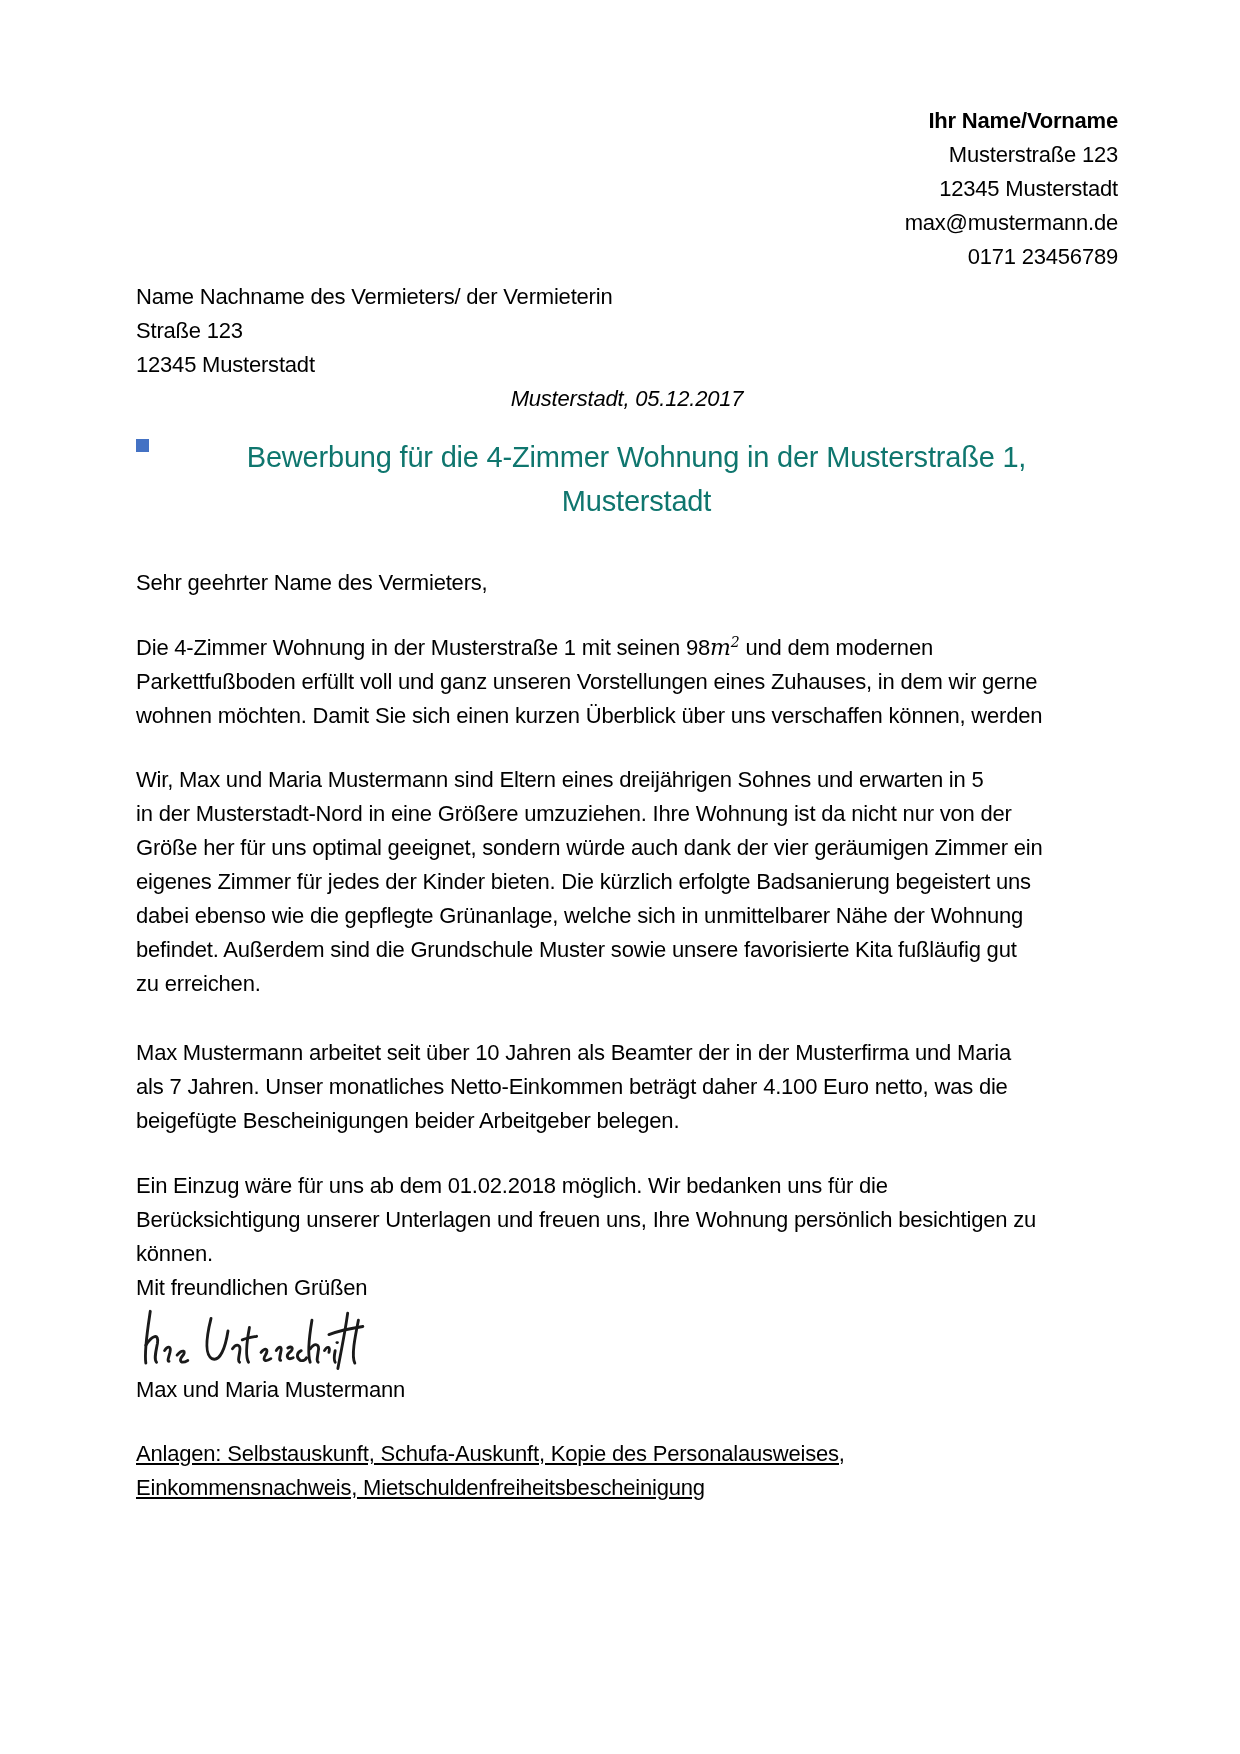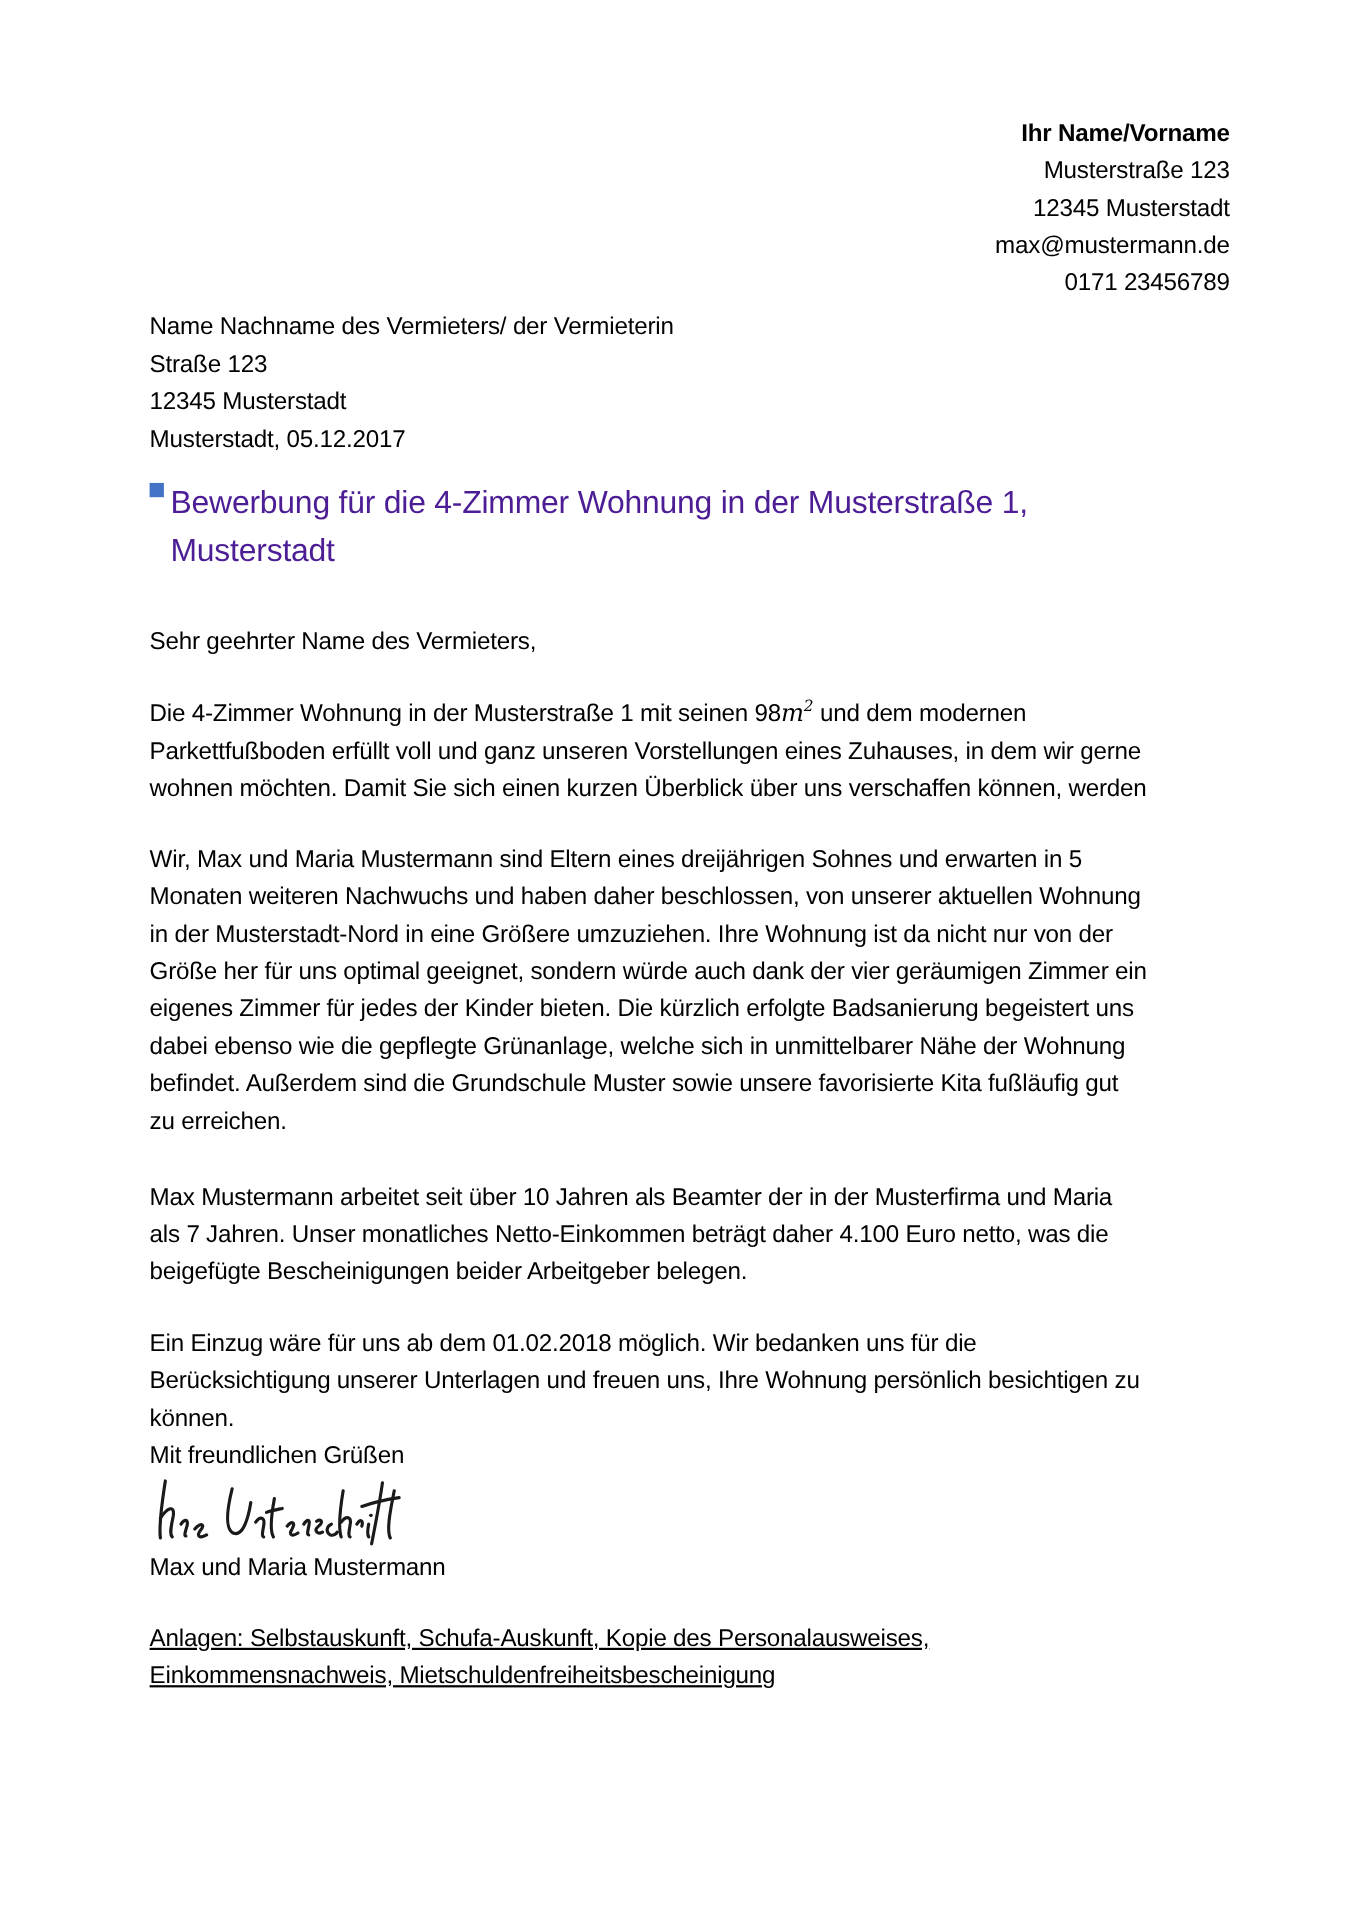--- a/index.html
+++ b/index.html
@@ -11,21 +11,21 @@
     font-size:22px; line-height:34px;
     letter-spacing:-0.2px;
     color:#000000;
     overflow:hidden;
   }
   .content { position:absolute; left:136px; top:0; width:982px; }
   .line { white-space:nowrap; }
   .sender { padding-top:104px; text-align:right; }
   .sender-name { font-weight:bold; }
   .recipient { margin-top:6px; }
-  .dateline { text-align:left; }
+  .dateline { text-align:center;font-style:italic; }
   .subject {
     margin-top:19px; position:relative; padding-left:19px;
     font-size:29px; line-height:44px;
   }
   .subject .sq { position:absolute; left:0; top:4px; width:13px; height:13px; }
   .salutation { margin-top:43px; }
   .para-1 { margin-top:31px; }
   .para-2 { margin-top:30px; }
   .para-3 { margin-top:35px; }
   .para-4 { margin-top:31px; }
@@ -49,37 +49,36 @@
     </div>
 
     <div class="recipient">
       <div class="line">Name Nachname des Vermieters/ der Vermieterin</div>
       <div class="line">Straße 123</div>
       <div class="line">12345 Musterstadt</div>
     </div>
 
     <div class="dateline line">Musterstadt, 05.12.2017</div>
 
-    <div class="subject" style="color: #4c1d95;">
+    <div class="subject" style="color: #0f766e; text-align: center;">
       <span class="sq" style="background: rgb(68, 114, 196);"></span>
       <div class="line">Bewerbung für die 4-Zimmer Wohnung in der Musterstraße 1,</div>
       <div class="line">Musterstadt</div>
     </div>
 
     <div class="salutation line">Sehr geehrter Name des Vermieters,</div>
 
     <div class="para-1">
       <div class="line"><span>Die 4-Zimmer Wohnung in der Musterstraße 1 mit seinen 98</span><span class="fml">m</span><sup class="fml-sup">2</sup><span> und dem modernen</span></div>
       <div class="line">Parkettfußboden erfüllt voll und ganz unseren Vorstellungen eines Zuhauses, in dem wir gerne</div>
       <div class="line">wohnen möchten. Damit Sie sich einen kurzen Überblick über uns verschaffen können, werden</div>
     </div>
 
     <div class="para-2">
       <div class="line">Wir, Max und Maria Mustermann sind Eltern eines dreijährigen Sohnes und erwarten in 5</div>
-      <div class="line">Monaten weiteren Nachwuchs und haben daher beschlossen, von unserer aktuellen Wohnung</div>
       <div class="line">in der Musterstadt-Nord in eine Größere umzuziehen. Ihre Wohnung ist da nicht nur von der</div>
       <div class="line">Größe her für uns optimal geeignet, sondern würde auch dank der vier geräumigen Zimmer ein</div>
       <div class="line">eigenes Zimmer für jedes der Kinder bieten. Die kürzlich erfolgte Badsanierung begeistert uns</div>
       <div class="line">dabei ebenso wie die gepflegte Grünanlage, welche sich in unmittelbarer Nähe der Wohnung</div>
       <div class="line">befindet. Außerdem sind die Grundschule Muster sowie unsere favorisierte Kita fußläufig gut</div>
       <div class="line">zu erreichen.</div>
     </div>
 
     <div class="para-3">
       <div class="line">Max Mustermann arbeitet seit über 10 Jahren als Beamter der in der Musterfirma und Maria</div>

